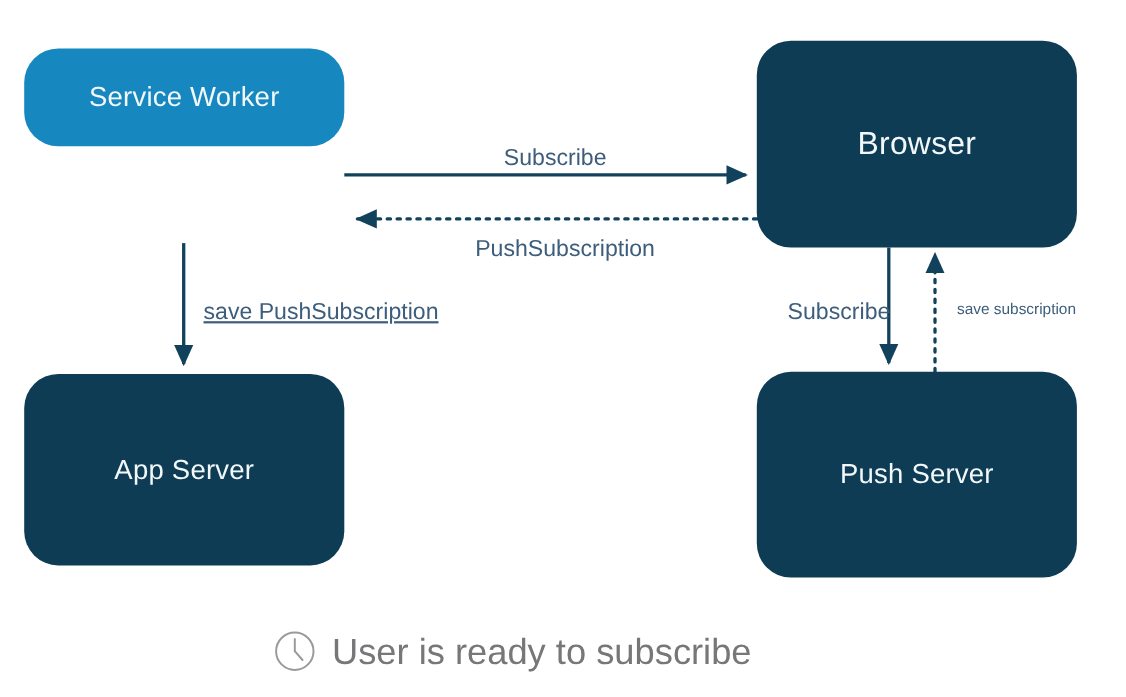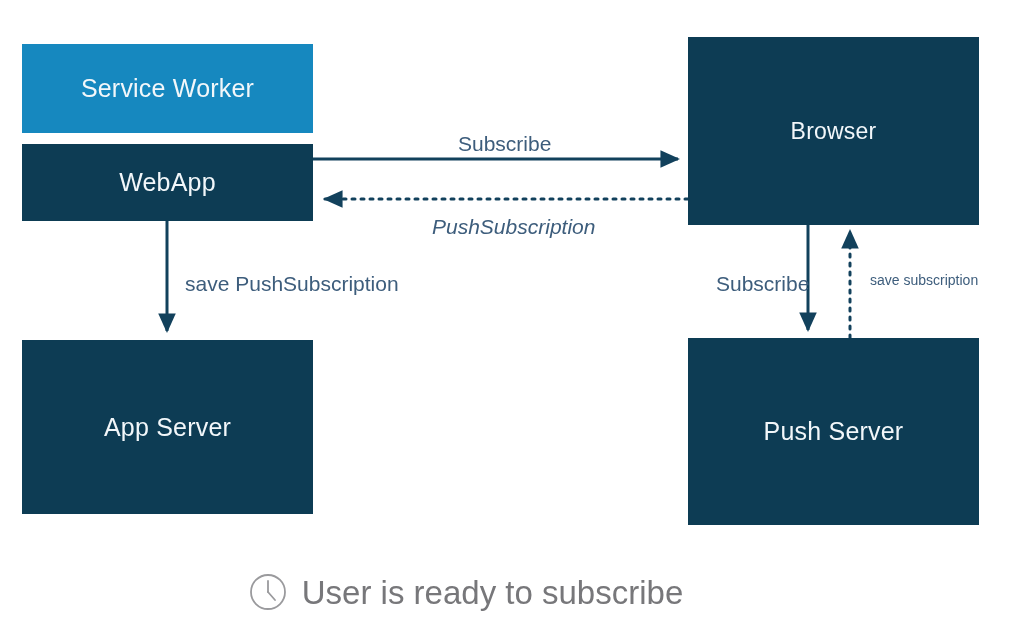--- a/index.html
+++ b/index.html
@@ -21,20 +21,21 @@
 
   
   .node {
     position: absolute;
     display: flex;
     align-items: center;
     justify-content: center;
     color: #ffffff;
     letter-spacing: 0.2px;
     user-select: none;
+    border-radius: 31px;
   }
   .node-label {
     color: #f2f7fa;
     font-weight: 400;
     line-height: 1;
     text-align: center;
   }
 
   #node-service-worker {
     left: 22px;  top: 44px;
@@ -55,41 +56,41 @@
     width: 291px; height: 174px;
     background: #0d3c54;
   }
   #node-app-server .node-label { font-size: 25px; text-align: center; }
 
   #node-browser {
     left: 688px; top: 37px;
     width: 291px; height: 188px;
     background: #0d3c54;
   }
-  #node-browser .node-label { font-size: 23px; }
+  #node-browser .node-label { font-size: 29px; }
 
   #node-push-server {
     left: 688px; top: 338px;
     width: 291px; height: 187px;
     background: #0d3c54;
   }
   #node-push-server .node-label { font-size: 25px; }
 
   
   .edge-label {
     position: absolute;
     color: #3d5d7c;
     font-size: 21px;
     line-height: 1;
     white-space: nowrap;
     user-select: none;
   }
   #label-subscribe-top      { left: 458px; top: 133px; }
-  #label-pushsubscription   { left: 432px; top: 216px; font-style: italic; }
-  #label-save-pushsub       { left: 185px; top: 273px; }
+  #label-pushsubscription   { left: 432px; top: 216px; }
+  #label-save-pushsub       { left: 185px; top: 273px; text-decoration: underline; }
   #label-subscribe-right    { left: 716px; top: 273px; }
   #label-push-subscription  { left: 870px; top: 273px; font-size: 14px; }
 
   
   #edges {
     position: absolute;
     left: 0; top: 0;
     width: 1024px; height: 634px;
     pointer-events: none;
   }
@@ -146,23 +147,20 @@
 
     <g>
       <line x1="850" y1="338" x2="850" y2="231" stroke="#12415c" stroke-width="3" stroke-dasharray="3 6" stroke-linecap="round" marker-end="url(#arrow-r)"></line>
     </g>
   </svg>
 
   <div class="node" id="node-service-worker">
     <span class="node-label">Service Worker</span>
   </div>
 
-  <div class="node" id="node-webapp">
-    <span class="node-label">WebApp</span>
-  </div>
 
   <div class="node" id="node-app-server">
     <span class="node-label">App Server</span>
   </div>
 
   <div class="node" id="node-browser">
     <span class="node-label">Browser</span>
   </div>
 
   <div class="node" id="node-push-server">

